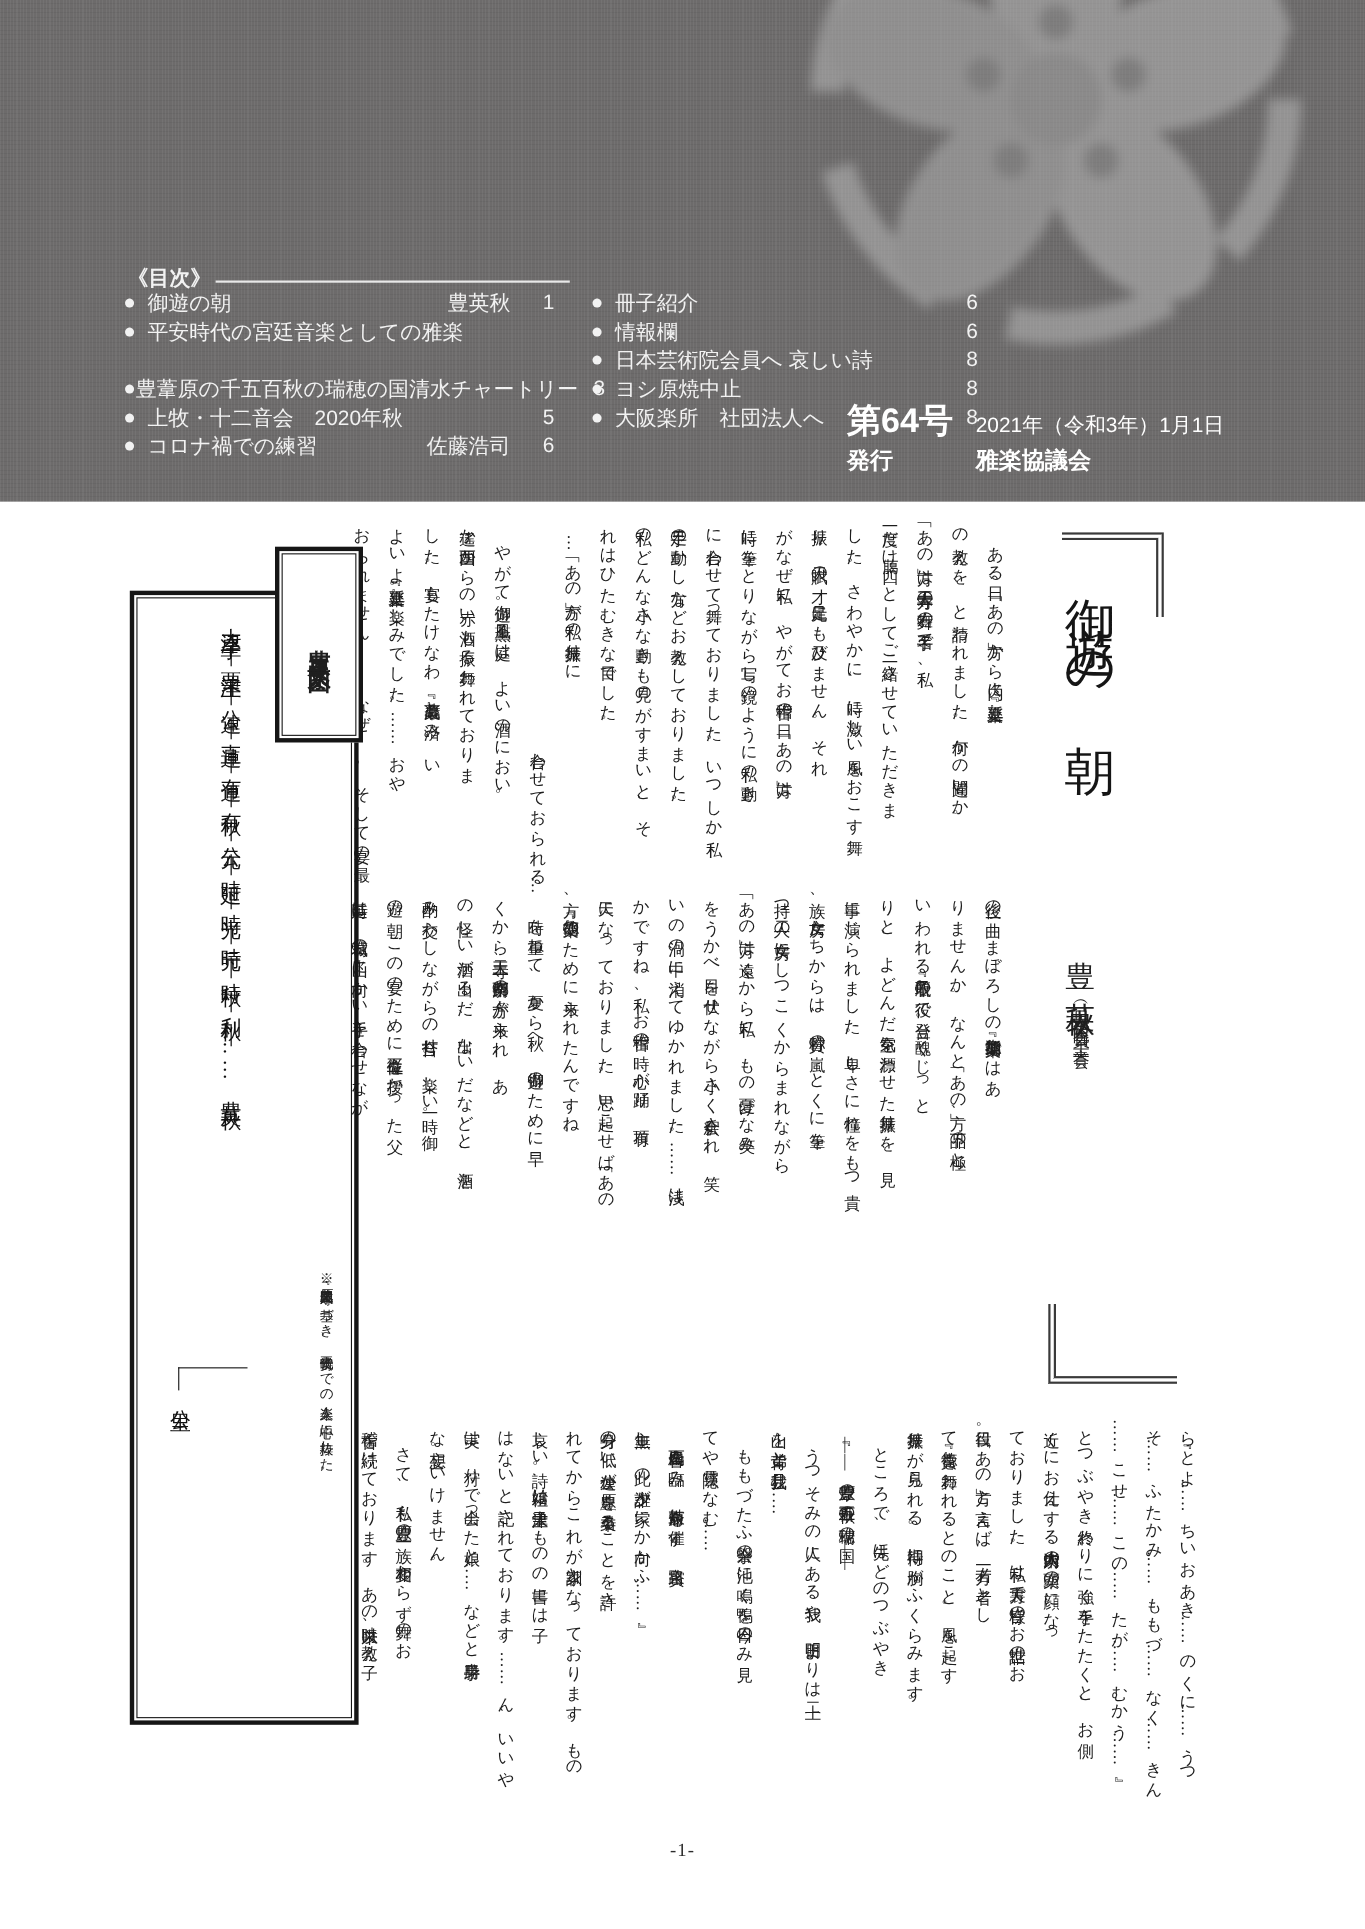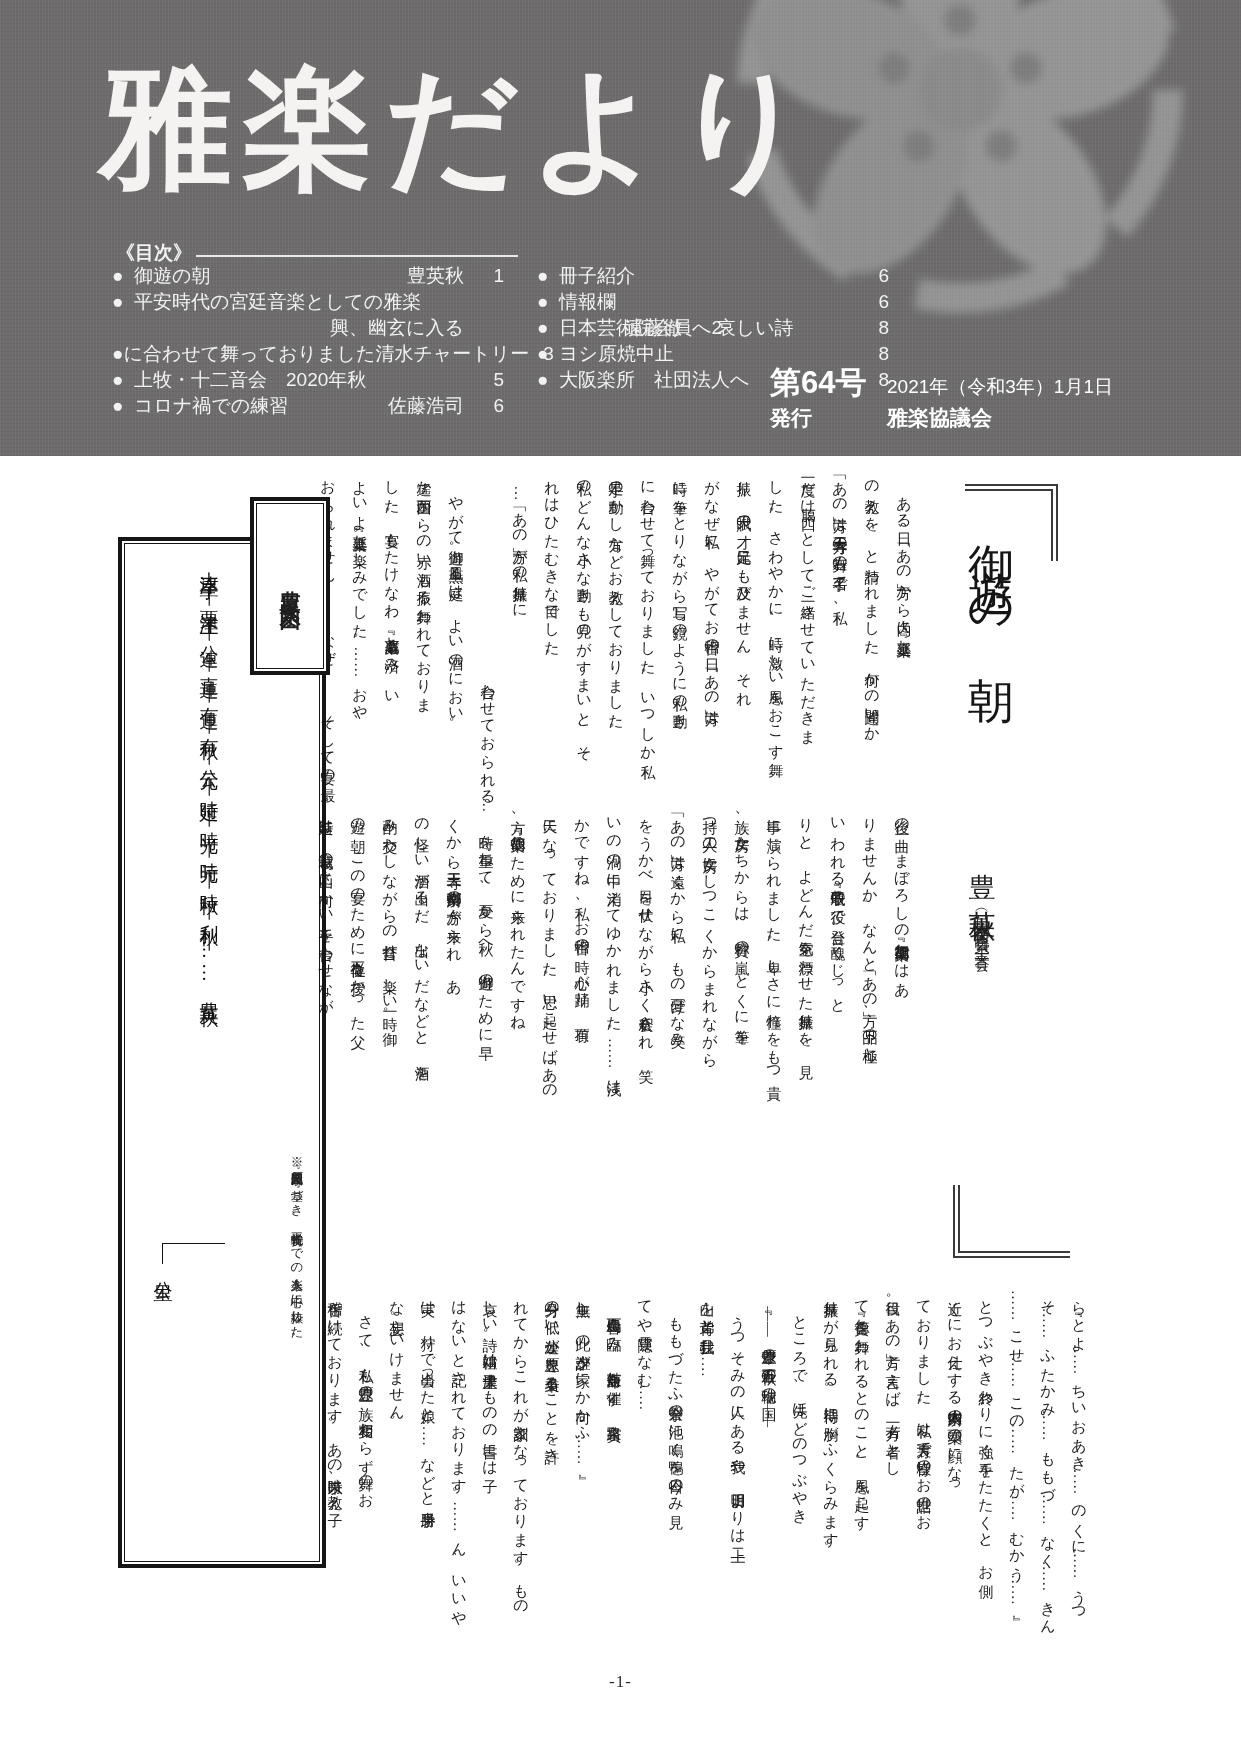--- a/index.html
+++ b/index.html
@@ -93,46 +93,40 @@
         <ellipse cx="218" cy="193" rx="62" ry="100" fill="#b3b3b3" transform="rotate(288 218 193)"></ellipse>
         <circle cx="330" cy="230" r="42" fill="#a9a9a9"></circle>
         <circle cx="330" cy="160" r="16" fill="#8f8f8f"></circle>
         <circle cx="396" cy="208" r="16" fill="#8f8f8f"></circle>
         <circle cx="371" cy="286" r="16" fill="#8f8f8f"></circle>
         <circle cx="289" cy="286" r="16" fill="#8f8f8f"></circle>
         <circle cx="264" cy="208" r="16" fill="#8f8f8f"></circle>
       </g>
     </svg>
 
-    <div class="masthead-title">雅楽だより</div>
 
     <div class="toc">
       <div class="toc-label">《目次》</div>
       <div class="toc-rule"></div>
 
       <div class="toc-row tl r1">
         <span class="b">●</span>
         <span class="t">御遊の朝</span>
         <span class="a">豊英秋</span>
         <span class="p">1</span>
       </div>
       <div class="toc-row tl r2">
         <span class="b">●</span>
         <span class="t">平安時代の宮廷音楽としての雅楽</span>
         <span class="a"></span>
         <span class="p"></span>
       </div>
-      <div class="toc-row tl r3">
-        <span class="t">興、幽玄に入る</span>
-        <span class="a">遠藤徹</span>
-        <span class="p">2</span>
-      </div>
       <div class="toc-row tl r4">
         <span class="b">●</span>
-        <span class="t">に合わせて舞っておりました</span>
+        <span class="t">豊葦原の千五百秋の瑞穂の国</span>
         <span class="a">清水チャートリー</span>
         <span class="p">3</span>
       </div>
       <div class="toc-row tl r5">
         <span class="b">●</span>
         <span class="t">上牧・十二音会　2020年秋</span>
         <span class="a"></span>
         <span class="p">5</span>
       </div>
       <div class="toc-row tl r6">

